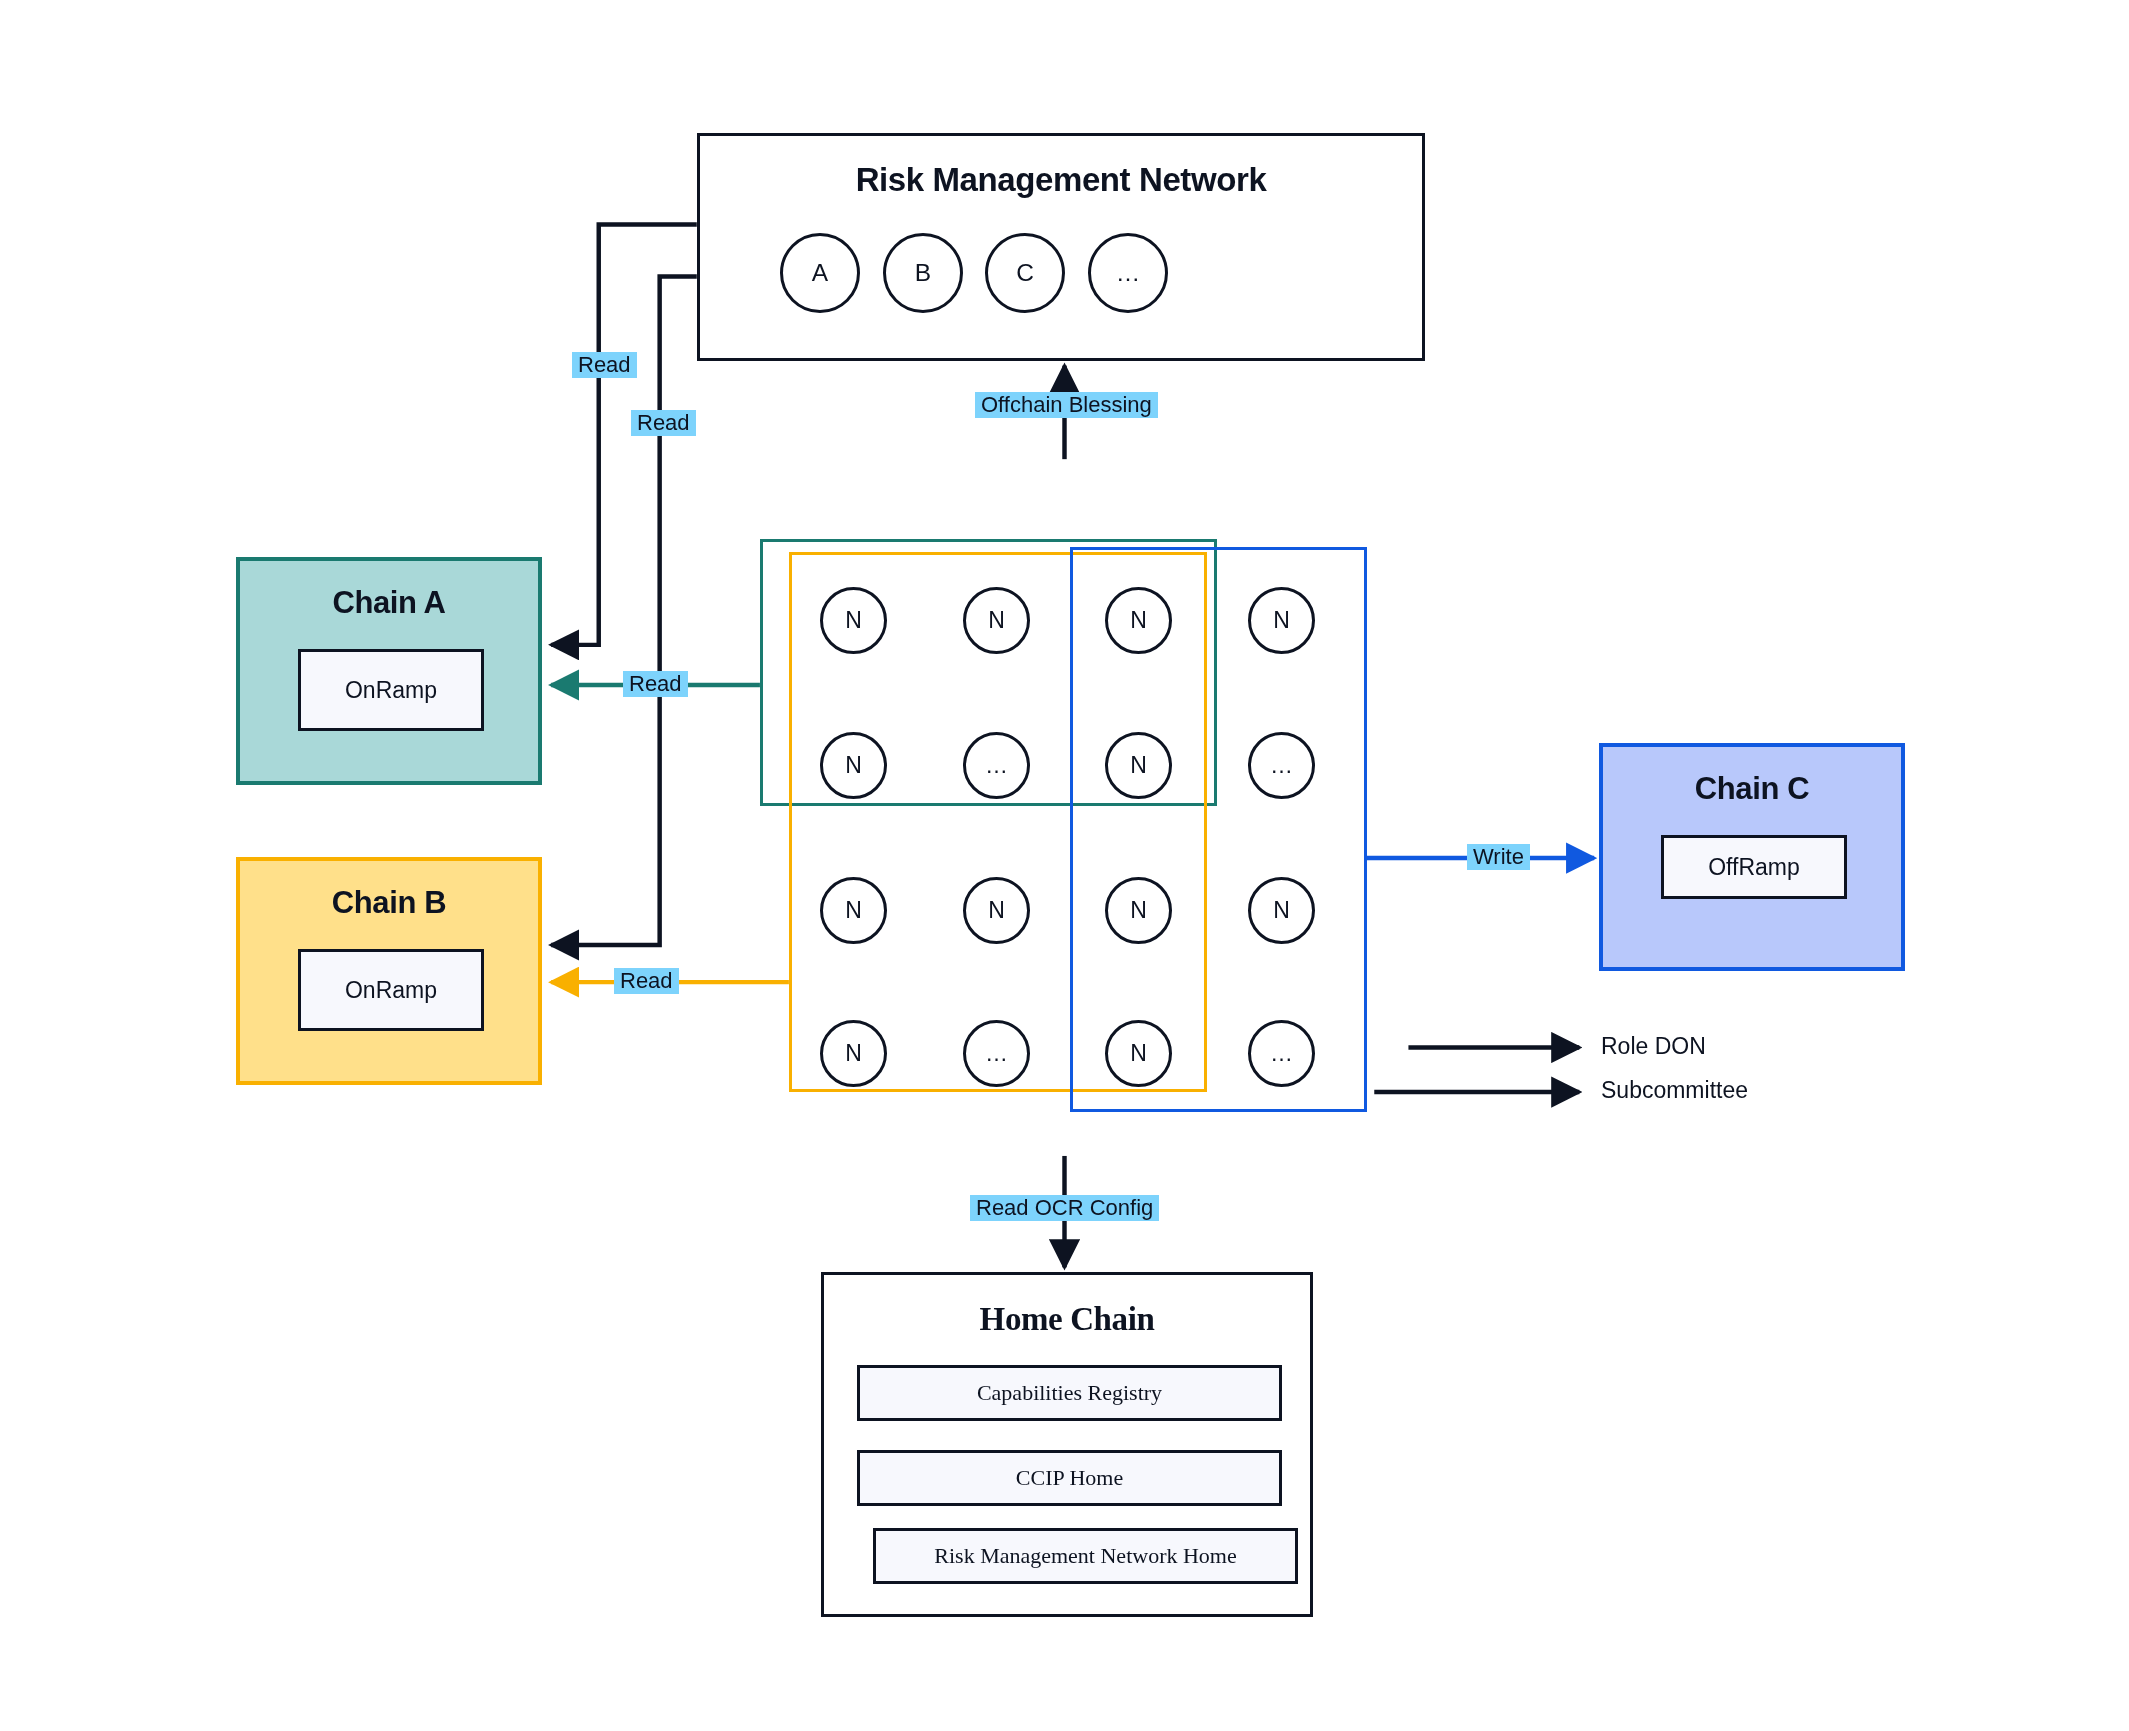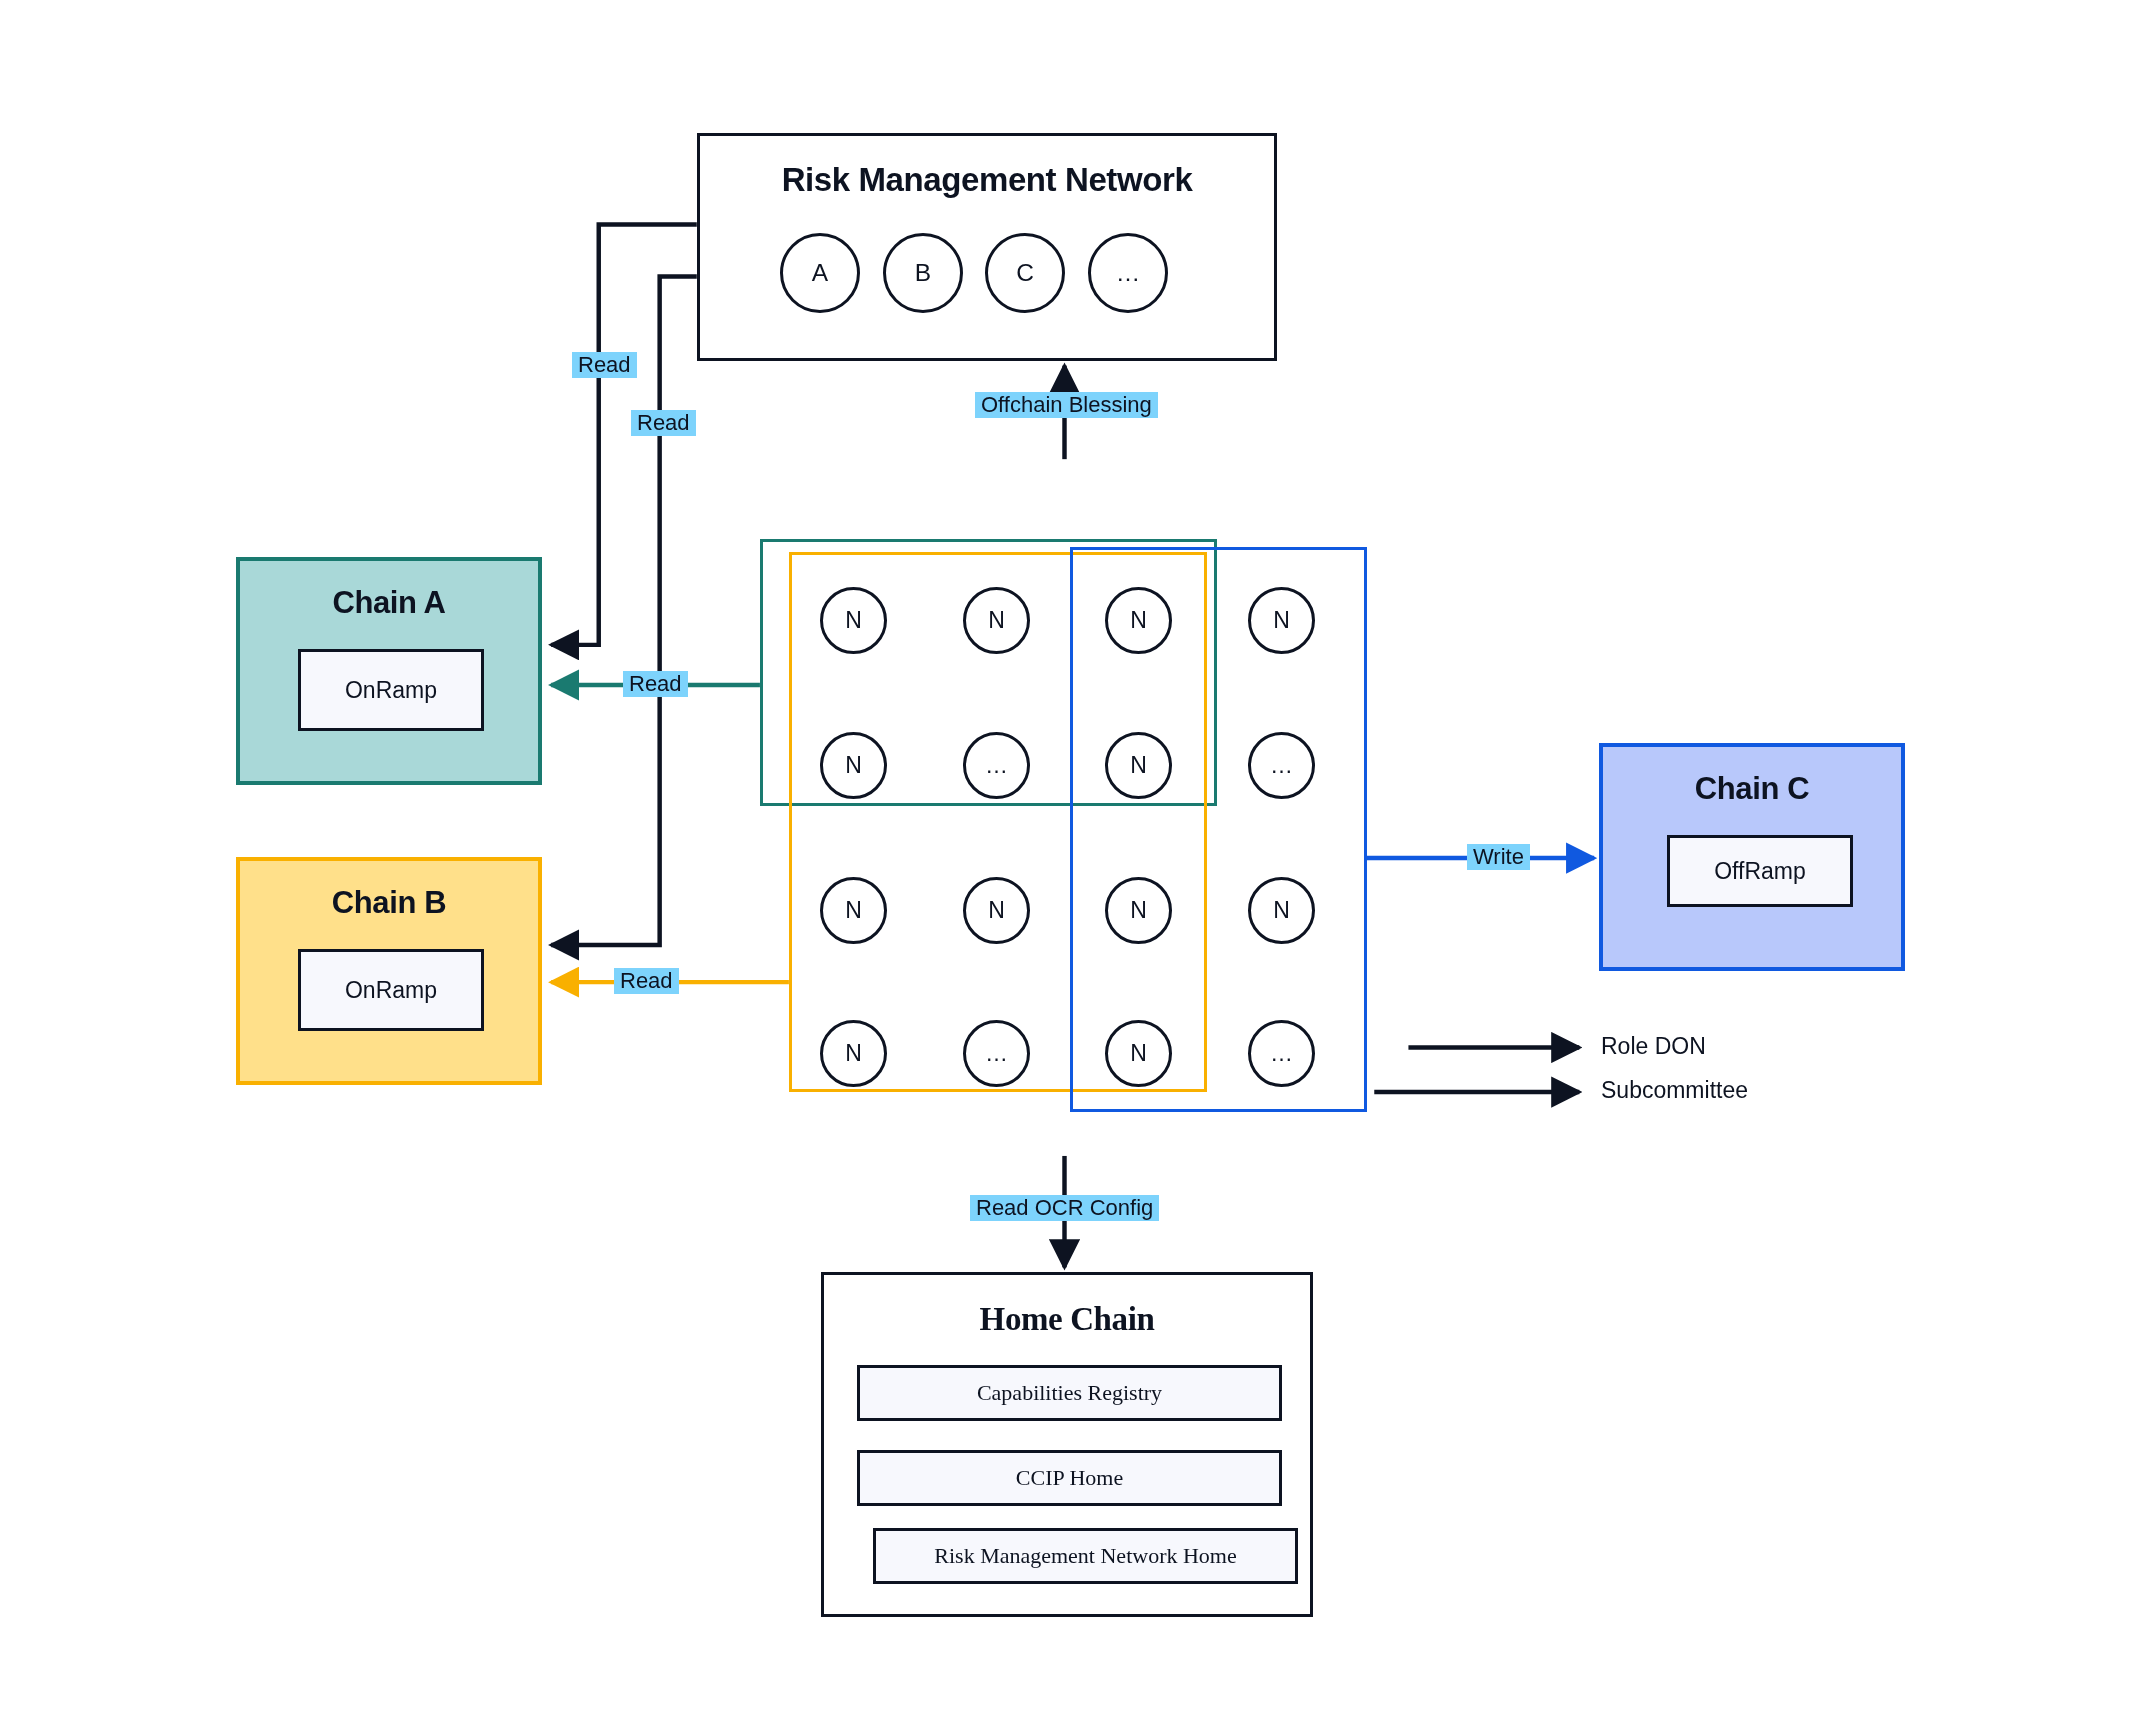--- a/index.html
+++ b/index.html
@@ -38,21 +38,21 @@
     position: absolute;
     left: 0;
     right: 0;
     text-align: center;
     font-weight: bold;
     letter-spacing: -0.4px;
     color: #0d1321;
   }
 
   
-  #rmn-box { left: 697px; top: 133px; width: 580px; height: 228px; }
+  #rmn-box { left: 697px; top: 133px; width: 728px; height: 228px; }
   #rmn-title { top: 24.5px; font-size: 33px; }
   .rmn-node {
     position: absolute;
     width: 80px;
     height: 80px;
     border: 3px solid #0d1321;
     border-radius: 50%;
     background: #ffffff;
     box-sizing: border-box;
     display: flex;
@@ -119,21 +119,21 @@
   #chain-a .ramp { left: 58px; top: 88px; width: 186px; height: 82px; }
 
   #chain-b { left: 236px; top: 857px; width: 306px; height: 228px;
              background: #ffe08a; border: 4.5px solid #f9b000; }
   #chain-b .chain-title { top: 24px; }
   #chain-b .ramp { left: 58px; top: 88px; width: 186px; height: 82px; }
 
   #chain-c { left: 1599px; top: 743px; width: 306px; height: 228px;
              background: #b8c8fb; border: 4.5px solid #1059e0; }
   #chain-c .chain-title { top: 24px; }
-  #chain-c .ramp { left: 58px; top: 88px; width: 186px; height: 72px; margin-left: 6px; }
+  #chain-c .ramp { left: 58px; top: 88px; width: 186px; height: 64px; }
 
   
   #home-box { left: 821px; top: 1272px; width: 492px; height: 345px; font-family: Liberation Serif, serif; }
   #home-title { top: 26px; font-size: 33px; }
   .home-item {
     position: absolute;
     left: 33px;
     width: 425px;
     height: 56px;
     box-sizing: border-box;

